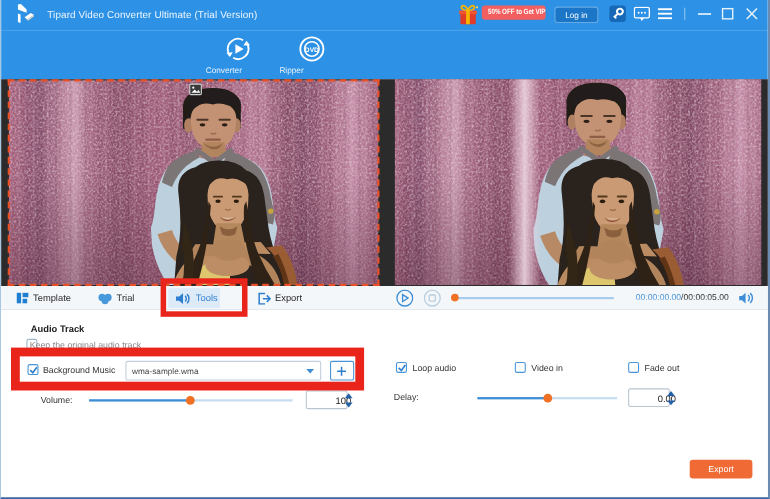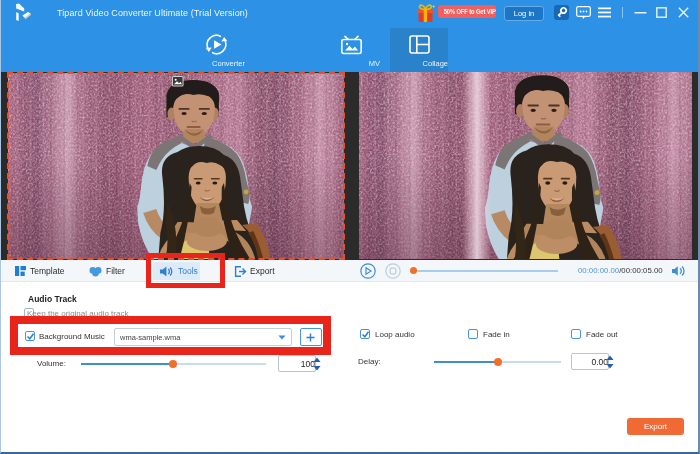--- a/index.html
+++ b/index.html
@@ -5,33 +5,33 @@
   * { margin:0; padding:0; box-sizing:border-box; }
   html,body { width:700px; height:454px; overflow:hidden; }
   body { font-family:"Liberation Sans", sans-serif; }
   .win { position:relative; width:700px; height:454px; background:#fff;
          border-left:1px solid #a9c7e2; border-right:2px solid #6b8cb0;
          border-bottom:2px solid #38699e; overflow:hidden; }
   .abs { position:absolute; }
 
   
   .titlebar { position:absolute; left:0; top:0; width:100%; height:28px; background:#2d92e5; }
-  .title-text { position:absolute; left:56px; top:8px; font-size:9px; color:#eef6fd; letter-spacing:.1px; }
+  .title-text { position:absolute; left:42px; top:8px; font-size:9px; color:#eef6fd; letter-spacing:.1px; }
   .badge { position:absolute; left:437px; top:5px; width:58px; height:13px; background:#f25f5f;
            border-radius:3px; color:#fff; font-size:7px; font-weight:bold; text-align:center;
            line-height:13px; white-space:nowrap; letter-spacing:-0.1px; }
   .badge span { display:inline-block; transform:scale(0.82,1); transform-origin:center; }
   .loginbtn { position:absolute; left:503px; top:6px; width:40px; height:15px; background:#1b76c8;
            border:1px solid #66abe4; border-radius:3px; color:#fff; font-size:7.5px; text-align:center;
            line-height:13px; }
   .keybtn { position:absolute; left:553px; top:5px; width:15px; height:15px; background:#1769b7; border-radius:3px; }
 
   
   .nav { position:absolute; left:0; top:28px; width:100%; height:44px; background:#2d92e5; }
-  .tab { position:absolute; top:0; width:58px; height:44px; text-align:right; color:#fff; }
+  .tab { position:absolute; top:0; width:58px; height:44px; text-align:left; color:#fff; }
   .tab .lbl { position:absolute; bottom:4px; width:100%; font-size:7.5px; color:#eaf3fc; }
   .tab.sel { background:#2a82cb; }
 
   
   .stage { position:absolute; left:0; top:72px; width:700px; height:188px; background:#2b2b2b; }
   .photoL { position:absolute; left:7px; top:1px; width:336px; height:186px; }
   .photoR { position:absolute; left:358px; top:0px; width:333px; height:187px; }
   .dash { position:absolute; left:6px; top:0px; width:338px; height:188px;
           border:2px dashed #e8502a; z-index:5; }
 
@@ -40,21 +40,21 @@
            border-bottom:1px solid #e3e6ea; }
   .titem { position:absolute; top:0; height:22px; font-size:8.5px; color:#2b2b2b; }
   .audio-sel { position:absolute; left:152px; top:2px; width:47px; height:18px; background:#dcebf7; }
 
   
   .content { position:absolute; left:0; top:282px; width:700px; height:170px; background:#fff; }
   .lab { position:absolute; font-size:8px; color:#333; }
   .cb { position:absolute; width:10px; height:10px; border:1px solid #4a95d8; border-radius:2px; background:#fff; }
   .cb.gr { border-color:#9db8cc; }
   .valbox { position:absolute; width:38px; height:17px; border:1px solid #b9c6d2; border-radius:2px;
-            background:#fff; font-size:8.5px; color:#222; text-align:right; line-height:16px; }
+            background:#fff; font-size:8.5px; color:#222; text-align:left; line-height:16px;padding-left:26px; }
   .exportbtn { position:absolute; left:626px; top:418px; width:57px; height:17px; background:#ef6a34;
             border-radius:3px; color:#fff; font-size:8px; text-align:center; line-height:17px; }
   .redbox { position:absolute; border:5px solid #e9251b; z-index:20; }
 </style>
 </head>
 <body>
 <div class="win">
   <div class="titlebar">
 
     <svg class="abs" style="left:15px;top:3px" width="16" height="19" viewBox="0 0 16 19">
@@ -118,37 +118,27 @@
         <g fill="none" stroke="#fff" stroke-width="1.6">
           <path d="M5.2 18.5 A9 9 0 0 1 6.5 5.5 A9 9 0 0 1 17 4.6"></path>
           <path d="M19.8 6.5 A9 9 0 0 1 18.5 19.5 A9 9 0 0 1 8 20.4"></path>
         </g>
         <path d="M4.9 19.9 L1.8 15.9 L7.7 15.6 Z" fill="#fff"></path>
         <path d="M20.1 5.1 L23.2 9.1 L17.3 9.4 Z" fill="#fff"></path>
         <path d="M10 8.2 L17.5 12.5 L10 16.8 Z" fill="#fff"></path>
       </svg>
       <div class="lbl">Converter</div>
     </div>
-    <div class="tab" style="left:321px">
+    <div class="tab" style="left:253px">
       <svg class="abs" style="left:17px;top:4px" width="25" height="25" viewBox="0 0 25 25">
-        <path d="M6 4.5 L9.5 7.5 M19 4.5 L15.5 7.5" stroke="#fff" stroke-width="1.5" fill="none"></path>
-        <path d="M5.2 4 L7.2 4.8 M19.8 4 L17.8 4.8" stroke="#fff" stroke-width="1.3"></path>
-        <rect x="2.8" y="7.5" width="19.4" height="14" rx="2" fill="none" stroke="#fff" stroke-width="1.6"></rect>
-        <circle cx="8" cy="12" r="1.2" fill="#fff"></circle>
-        <path d="M6 18.5 L10.5 13.8 L13.5 17 L16 14.5 L19 18.5 Z" fill="#fff"></path>
-      </svg>
-      <div class="lbl">MV</div>
-    </div>
-    <div class="tab sel" style="left:389px">
-      <svg class="abs" style="left:17px;top:4px" width="25" height="25" viewBox="0 0 25 25">
-        <rect x="3" y="4" width="19" height="17" rx="2" fill="none" stroke="#fff" stroke-width="1.6"></rect>
-        <line x1="9.8" y1="4" x2="9.8" y2="21" stroke="#fff" stroke-width="1.6"></line>
-        <line x1="9.8" y1="12.5" x2="22" y2="12.5" stroke="#fff" stroke-width="1.6"></line>
-      </svg>
-      <div class="lbl">Collage</div>
+        <circle cx="12.5" cy="12.5" r="10.5" fill="none" stroke="#fff" stroke-width="1.7"></circle>
+        <circle cx="12.5" cy="12.5" r="6.6" fill="none" stroke="#fff" stroke-width="1.4"></circle>
+        <text x="12.5" y="15" font-size="6" fill="#fff" text-anchor="middle" font-family="Liberation Sans" font-weight="bold">DVD</text>
+      </svg>
+      <div class="lbl">Ripper</div>
     </div>
   </div>
   <div class="stage">
     <svg width="0" height="0" style="position:absolute">
       <defs>
         <linearGradient id="curt" x1="0" y1="0" x2="1" y2="0">
           <stop offset="0" stop-color="#b8708c"></stop>
           <stop offset="0.03" stop-color="#a05f7a"></stop>
           <stop offset="0.08" stop-color="#8b5370"></stop>
           <stop offset="0.145" stop-color="#b87e97"></stop>
@@ -281,21 +271,21 @@
       <rect x="5.5" y="0" width="5.5" height="4.2" fill="#1f7fd1"></rect>
       <rect x="5.5" y="5.6" width="4.2" height="4.4" fill="#1f7fd1"></rect>
     </svg>
     <div class="titem" style="left:29px;line-height:22px">Template</div>
 
     <svg class="abs" style="left:88px;top:6px" width="13" height="11" viewBox="0 0 13 11">
       <circle cx="3.8" cy="4.4" r="3.3" fill="#4899dc"></circle>
       <circle cx="9.2" cy="4.4" r="3.3" fill="#4899dc"></circle>
       <circle cx="6.5" cy="7.2" r="3.3" fill="#4899dc"></circle>
     </svg>
-    <div class="titem" style="left:105px;line-height:22px">Filter</div>
+    <div class="titem" style="left:105px;line-height:22px">Trial</div>
 
     <svg class="abs" style="left:159px;top:6px" width="13" height="11" viewBox="0 0 13 11">
       <path d="M0 3.6 L2.8 3.6 L6.4 0.6 L6.4 10.4 L2.8 7.4 L0 7.4 Z" fill="#2f7fd0"></path>
       <path d="M8.3 3 A3.4 3.4 0 0 1 8.3 8" stroke="#2f7fd0" stroke-width="1.3" fill="none"></path>
       <path d="M10 1.4 A5.6 5.6 0 0 1 10 9.6" stroke="#2f7fd0" stroke-width="1.3" fill="none"></path>
     </svg>
     <div class="titem" style="left:177px;line-height:22px;color:#2f7fd0">Tools</div>
 
     <svg class="abs" style="left:233px;top:6px" width="13" height="11" viewBox="0 0 13 11">
       <path d="M7 0.7 L1.6 0.7 L1.6 10.3 L7 10.3" fill="none" stroke="#2f7fd0" stroke-width="1.4"></path>
@@ -340,21 +330,21 @@
     <svg class="abs" style="left:305px;top:51px" width="9" height="9" viewBox="0 0 9 9">
         <path d="M4.5 0.5 L4.5 8.5 M0.5 4.5 L8.5 4.5" stroke="#2f7fd0" stroke-width="1.4"></path>
       </svg>
 
     <div class="cb" style="left:359px;top:47px"></div>
     <svg class="abs" style="left:360px;top:48px" width="9" height="9" viewBox="0 0 9 9">
         <path d="M1.5 4.5 L3.8 6.8 L7.5 1.8" stroke="#2f7fd0" stroke-width="1.5" fill="none"></path>
       </svg>
     <div class="lab" style="left:374px;top:48px">Loop audio</div>
     <div class="cb" style="left:467px;top:47px"></div>
-    <div class="lab" style="left:482px;top:48px">Fade in</div>
+    <div class="lab" style="left:482px;top:48px">Video in</div>
     <div class="cb" style="left:570px;top:47px"></div>
     <div class="lab" style="left:585px;top:48px">Fade out</div>
 
     <div class="lab" style="left:36px;top:77px">Volume:</div>
     <div class="abs" style="left:80px;top:81px;width:185px;height:2px;background:#c6dcf0"></div>
     <div class="abs" style="left:80px;top:81px;width:92px;height:2px;background:#3d8ed6"></div>
     <div class="abs" style="left:168px;top:78px;width:8px;height:8px;border-radius:50%;background:#f07024"></div>
     <div class="valbox" style="left:277px;top:73px">100</div>
     <svg class="abs" style="left:311px;top:74px" width="10" height="16" viewBox="0 0 10 16">
       <path d="M1.5 6 L5 1.5 L8.5 6 Z" fill="#2460a8"></path>

